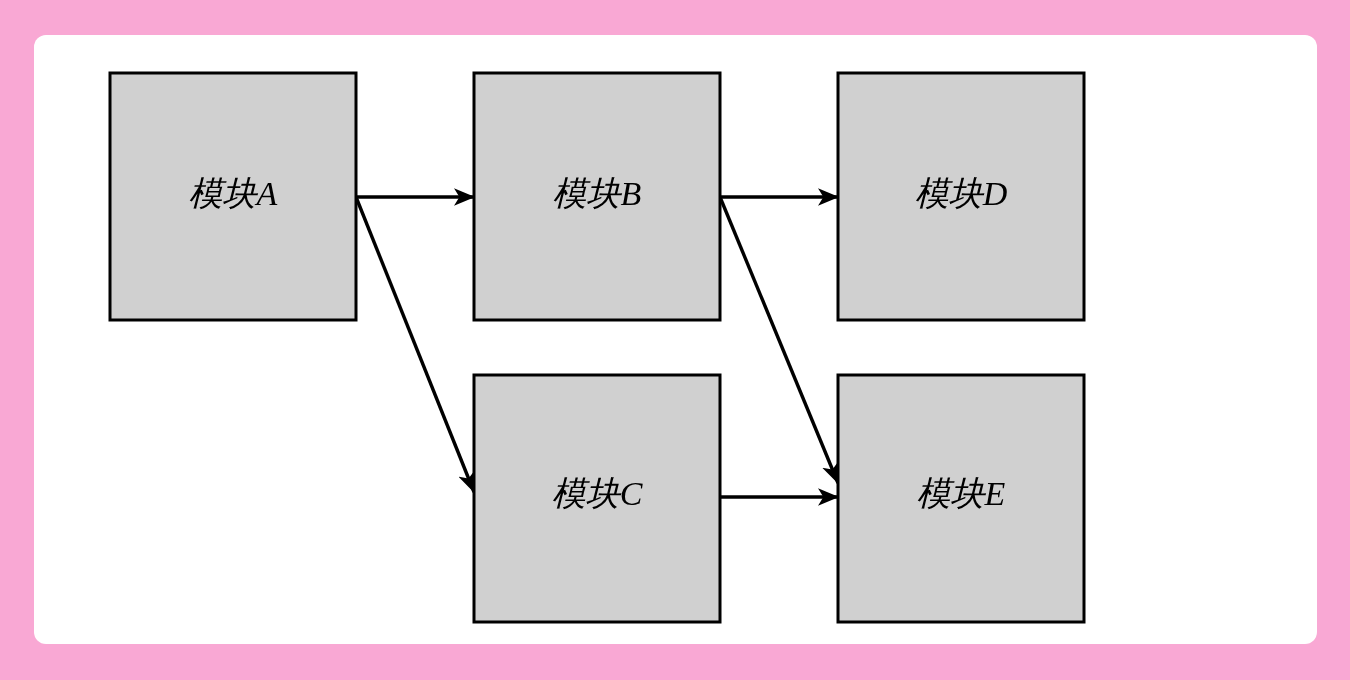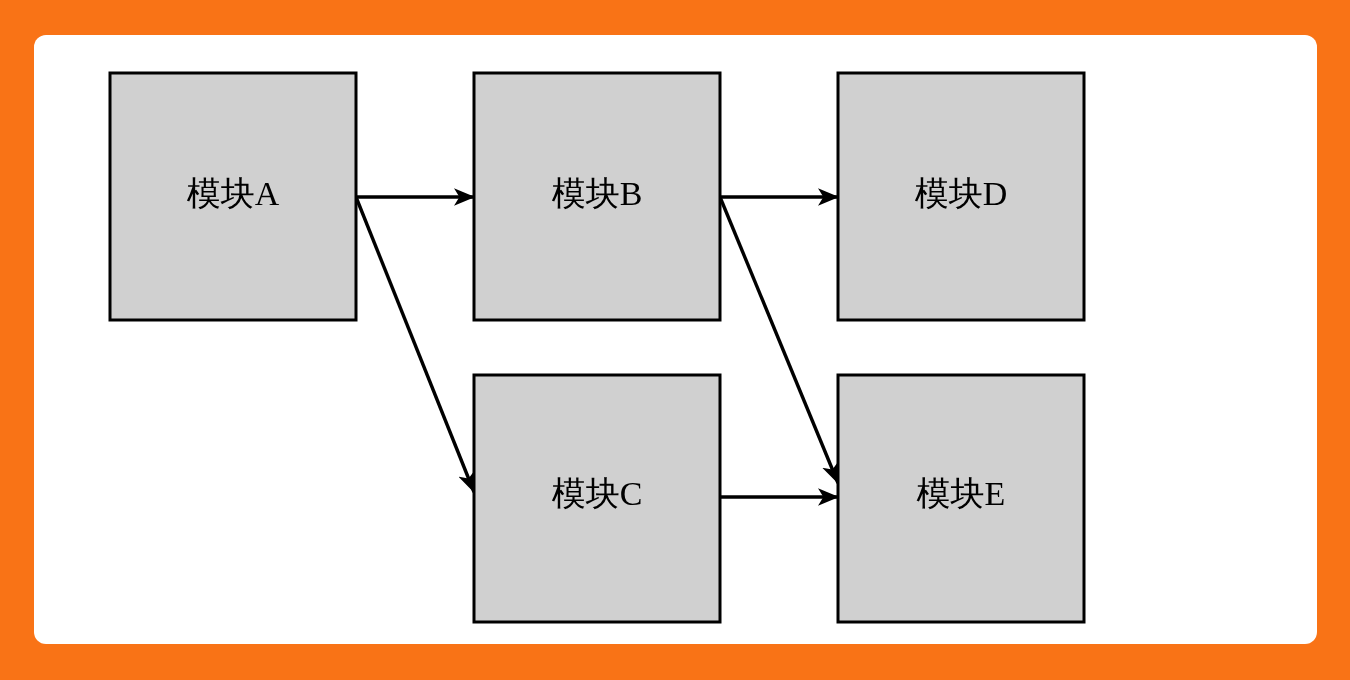--- a/index.html
+++ b/index.html
@@ -55,21 +55,21 @@
     fill: none;
   }
   .edge-arrowhead {
     fill: #000000;
     stroke: none;
   }
 </style>
 </head>
 <body style="background: rgb(0, 0, 0);">
 
-<div id="canvas-root" style="width: 1350px; height: 680px; background: #f97316;">
+<div id="canvas-root" style="width: 1350px; height: 680px; background: #f9a8d4; font-style: italic;">
 
   <div id="diagram-panel" style="left: 34px; top: 35px; width: 1283px; height: 609px; background: rgb(255, 255, 255); border-radius: 12px;"></div>
 
   <svg id="diagram-svg" viewBox="0 0 1350 680" xmlns="http://www.w3.org/2000/svg">
 
     <defs>
       <marker id="arrow-stealth" viewBox="0 0 12 10" refX="11.4" refY="5" markerWidth="6.2" markerHeight="5.2" orient="auto-start-reverse" markerUnits="strokeWidth">
         <path d="M 0 0 L 12 5 L 0 10 L 3.1 5 Z" class="edge-arrowhead"></path>
       </marker>
     </defs>

